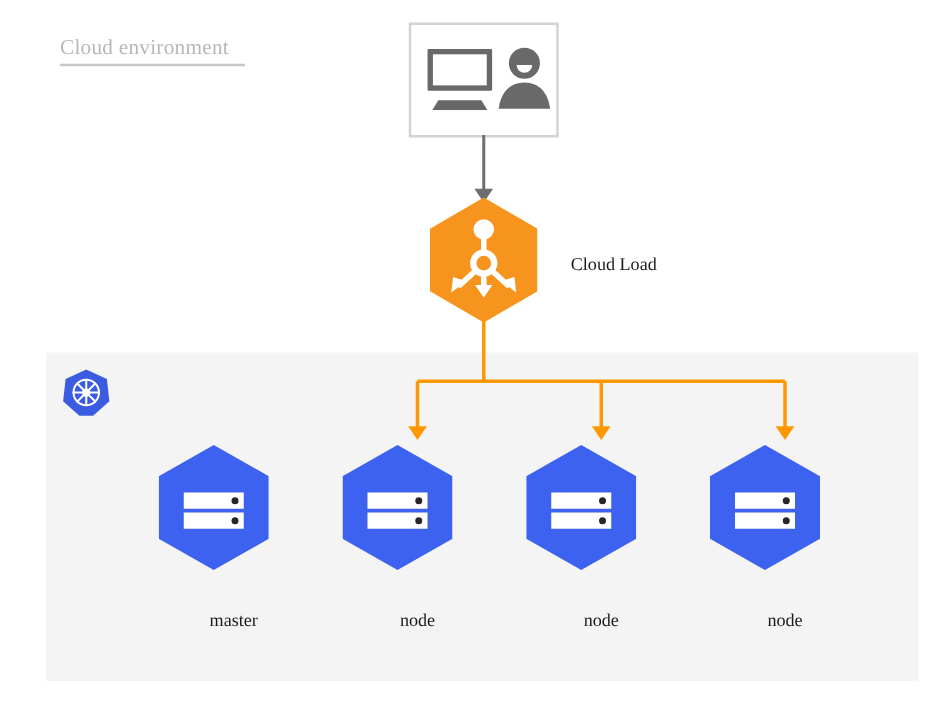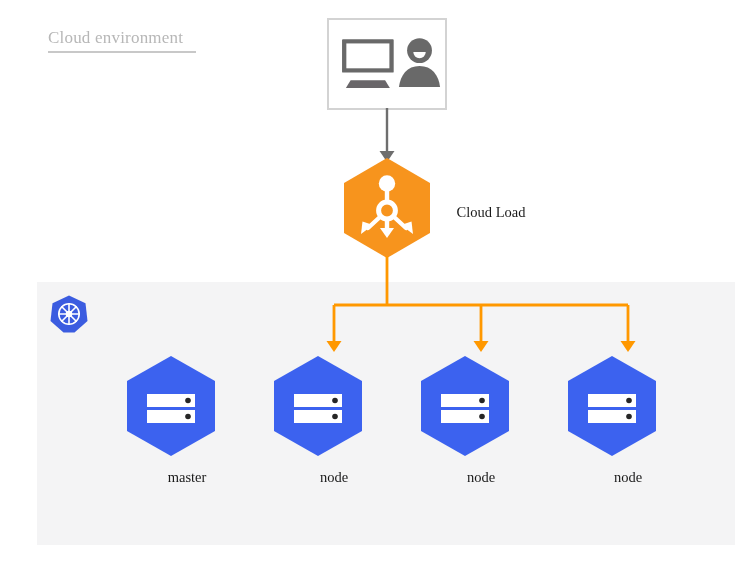--- a/index.html
+++ b/index.html
@@ -122,21 +122,21 @@
     width: 120px;
     top: 356px;
   }
   .node-hex {
     position: relative;
     width: 88px;
     height: 100px;
     margin: 0 auto;
   }
   .node-label {
-    margin-top: 9px;
+    margin-top: 28px;
     text-align: center;
     font-family: "Liberation Serif", "DejaVu Serif", serif;
     font-size: 14.5px;
     color: #1a1a1a;
   }
   #node-group-0 { left: 127px; }
   #node-group-1 { left: 274px; }
   #node-group-2 { left: 421px; }
   #node-group-3 { left: 568px; }
 </style>

